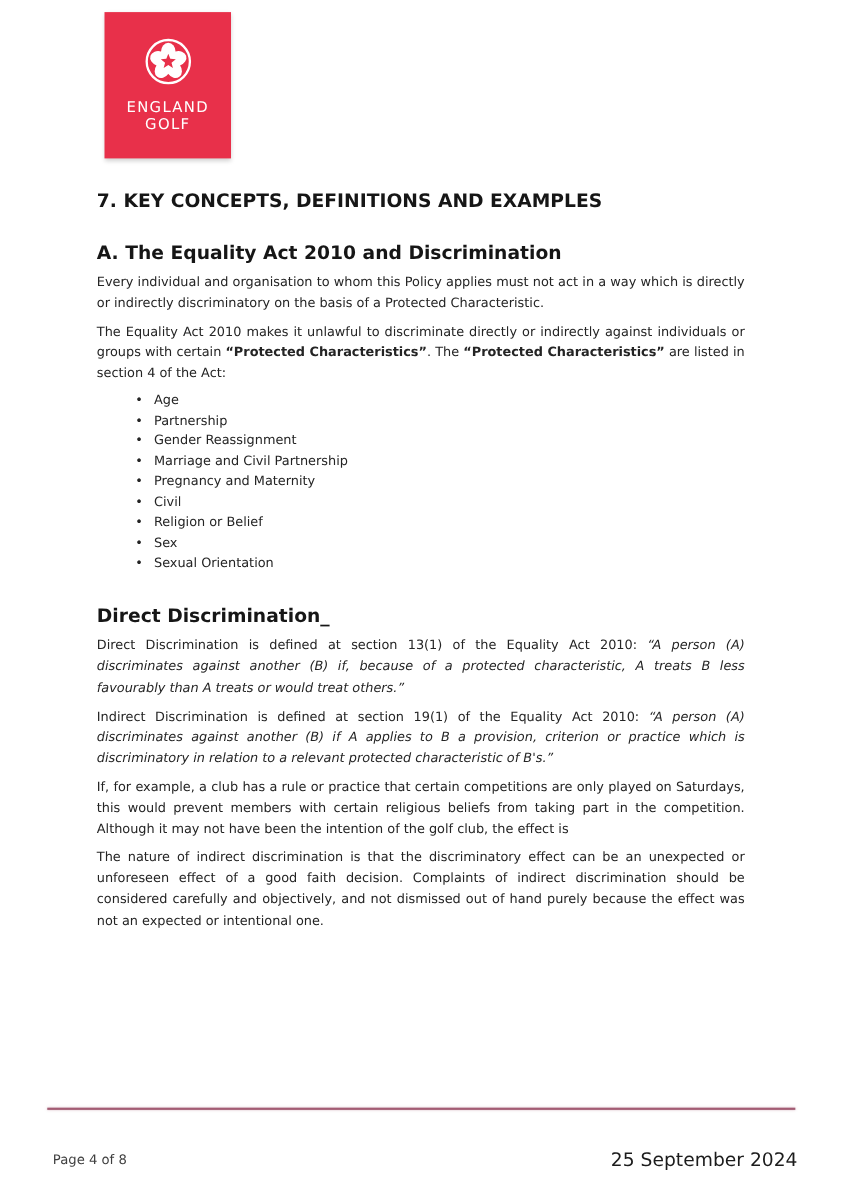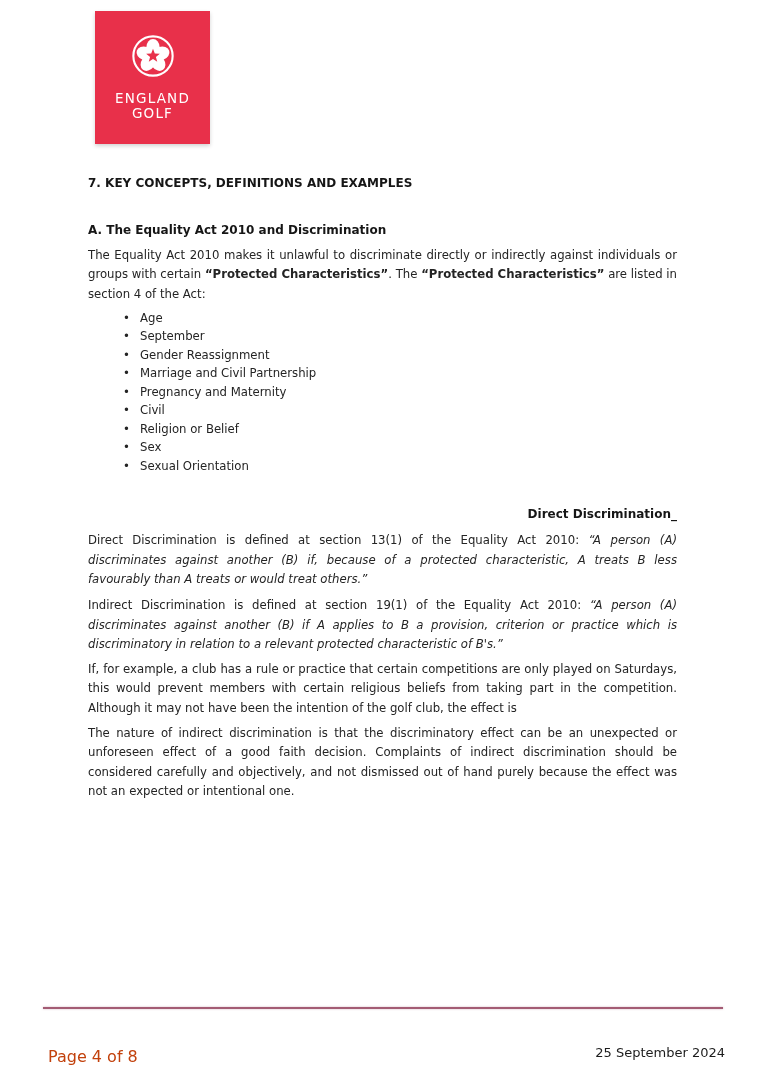--- a/index.html
+++ b/index.html
@@ -41,21 +41,21 @@
   .rose-star { fill: var(--brand-red, #E8304A); }
 
   
   .content {
     position: absolute;
     left: 88px;
     top: 174px;
     width: 589px;
   }
   .content h1, .content h2, .content h3 {
-    font-size: 12px;
+    font-size: 17px;
     line-height: 19px;
     margin: 0;
     color: #161616;
     font-weight: bold;
   }
   .content h2 { margin-top: 28px; }
   .content p {
     font-size: 11.7px;
     line-height: 19.3px;
     margin: 6px 0 0 0;
@@ -73,45 +73,45 @@
     font-size: 11.7px;
     line-height: 18.5px;
     padding-left: 17px;
     color: #242424;
   }
   .content li .bullet-dot {
     position: absolute;
     left: 0;
     top: 0;
   }
-  .h3-direct { margin-top: 30px !important; text-align: right; }
+  .h3-direct { margin-top: 30px !important; }
   .h3-indirect { margin-top: 36px !important; }
 
   
   .footer-divider {
     position: absolute;
     left: 43px;
     top: 1007px;
     width: 680px;
     height: 2px;
     background: var(--divider-pink, #A35C74);
     box-shadow: 0 0 2px rgba(163,92,116,0.5);
   }
   .footer-page {
     position: absolute;
     left: 48px;
     top: 1047px;
-    font-size: 16px;
-    color: #c2410c;
+    font-size: 12px;
+    color: #404040;
   }
   .footer-date {
     position: absolute;
     right: 43px;
     top: 1045px;
-    font-size: 13px;
+    font-size: 17px;
     color: #1c1c1c;
   }
 </style>
 </head>
 <body>
 
 <div class="page">
 
   <div class="logo">
     <svg viewBox="0 0 48 48" width="46" height="46" aria-hidden="true">
@@ -128,26 +128,27 @@
     <div class="brand-text">
       <div>ENGLAND</div>
       <div>GOLF</div>
     </div>
   </div>
 
   <div class="content">
     <h1>7. KEY CONCEPTS, DEFINITIONS AND EXAMPLES</h1>
     <h2>A. The Equality Act 2010 and Discrimination</h2>
 
+    <p class="after-heading">Every individual and organisation to whom this Policy applies must not act in a way which is directly or indirectly discriminatory on the basis of a Protected Characteristic.</p>
 
     <p><span>The Equality Act 2010 makes it unlawful to discriminate directly or indirectly against individuals or groups with certain </span><span style="font-weight: bold;">“Protected Characteristics”</span><span>. The </span><span style="font-weight: bold;">“Protected Characteristics”</span><span> are listed in section 4 of the Act:</span></p>
 
     <ul>
       <li><span class="bullet-dot">•</span><span>Age</span></li>
-      <li><span class="bullet-dot">•</span><span>September</span></li>
+      <li><span class="bullet-dot">•</span><span>Partnership</span></li>
       <li><span class="bullet-dot">•</span><span>Gender Reassignment</span></li>
       <li><span class="bullet-dot">•</span><span>Marriage and Civil Partnership</span></li>
       <li><span class="bullet-dot">•</span><span>Pregnancy and Maternity</span></li>
       <li><span class="bullet-dot">•</span><span>Civil</span></li>
       <li><span class="bullet-dot">•</span><span>Religion or Belief</span></li>
       <li><span class="bullet-dot">•</span><span>Sex</span></li>
       <li><span class="bullet-dot">•</span><span>Sexual Orientation</span></li>
     </ul>
 
     <h3 class="h3-direct">Direct Discrimination_</h3>

